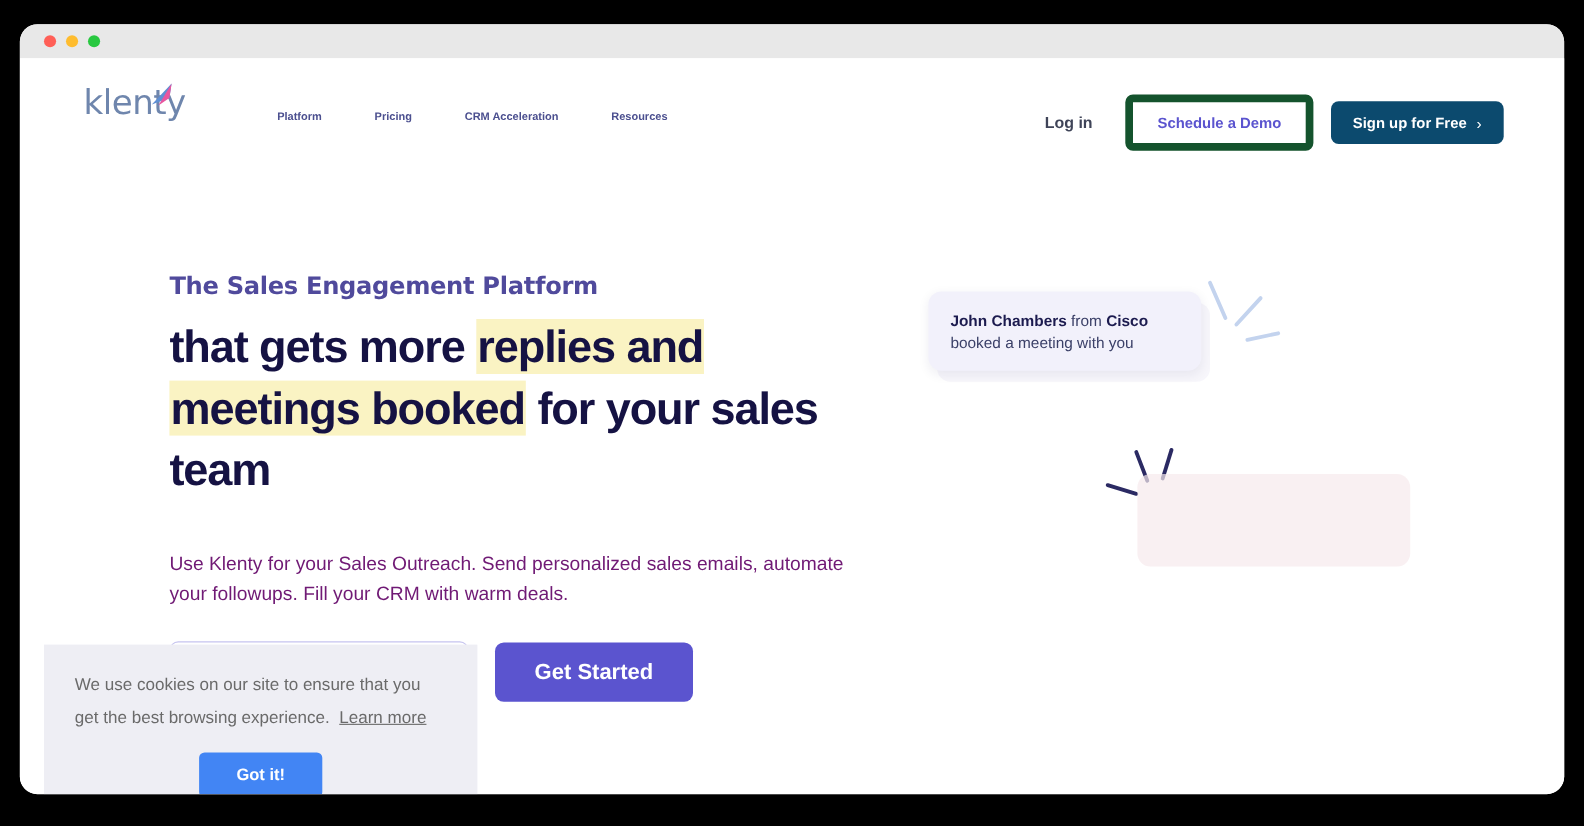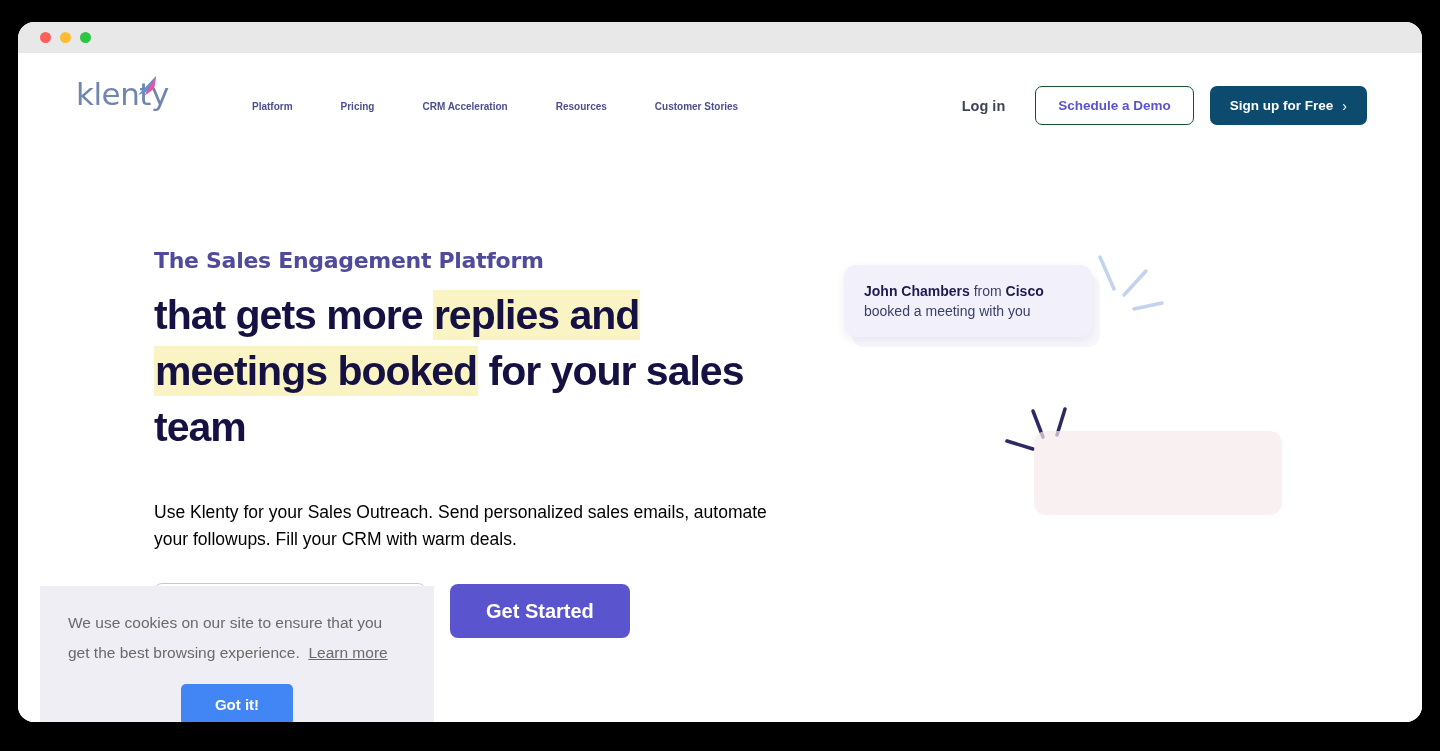--- a/index.html
+++ b/index.html
@@ -126,21 +126,21 @@
     font-weight: bold;
     color: #3f4458;
     margin-right: 30px;
     cursor: pointer;
   }
   .btn-demo {
     font-size: 13.5px;
     font-weight: bold;
     color: #5b54cf;
     background: #ffffff;
-    border: 1px solid #14532d;
+    border: 7px solid #14532d;
     border-radius: 7px;
     padding: 11px 22px;
     margin-right: 16px;
     cursor: pointer;
     white-space: nowrap;
   }
   .btn-signup {
     font-size: 13.5px;
     font-weight: bold;
     color: #ffffff;
@@ -182,21 +182,21 @@
     max-width: 665px;
   }
   .hl {
     background: #faf3c3;
     padding: 2px 1px;
     box-decoration-break: clone;
     -webkit-box-decoration-break: clone;
   }
   .subhead {
     font-size: 17.5px;
-    color: #000000;
+    color: #701a75;
     line-height: 27px;
     margin: 44px 0 0 0;
     max-width: 630px;
   }
 
   
   .cta-row {
     position: absolute;
     left: 136px;
     top: 530px;
@@ -336,21 +336,20 @@
             <path d="M4 21 L22 2 L20 15 Z" fill="#5f8fd4"></path>
             <path d="M22 2 L20 15 L10 22 Z" fill="#e8559f"></path>
           </svg>
         </div>
 
         <div class="nav">
           <div class="nav-item">Platform</div>
           <div class="nav-item">Pricing</div>
           <div class="nav-item">CRM Acceleration</div>
           <div class="nav-item">Resources</div>
-          <div class="nav-item">Customer Stories</div>
         </div>
 
         <div class="header-right">
           <div class="login-link">Log in</div>
           <button class="btn-demo">Schedule a Demo</button>
           <button class="btn-signup">
             <span>Sign up for Free</span>
             <span class="chev">›</span>
           </button>
         </div>

